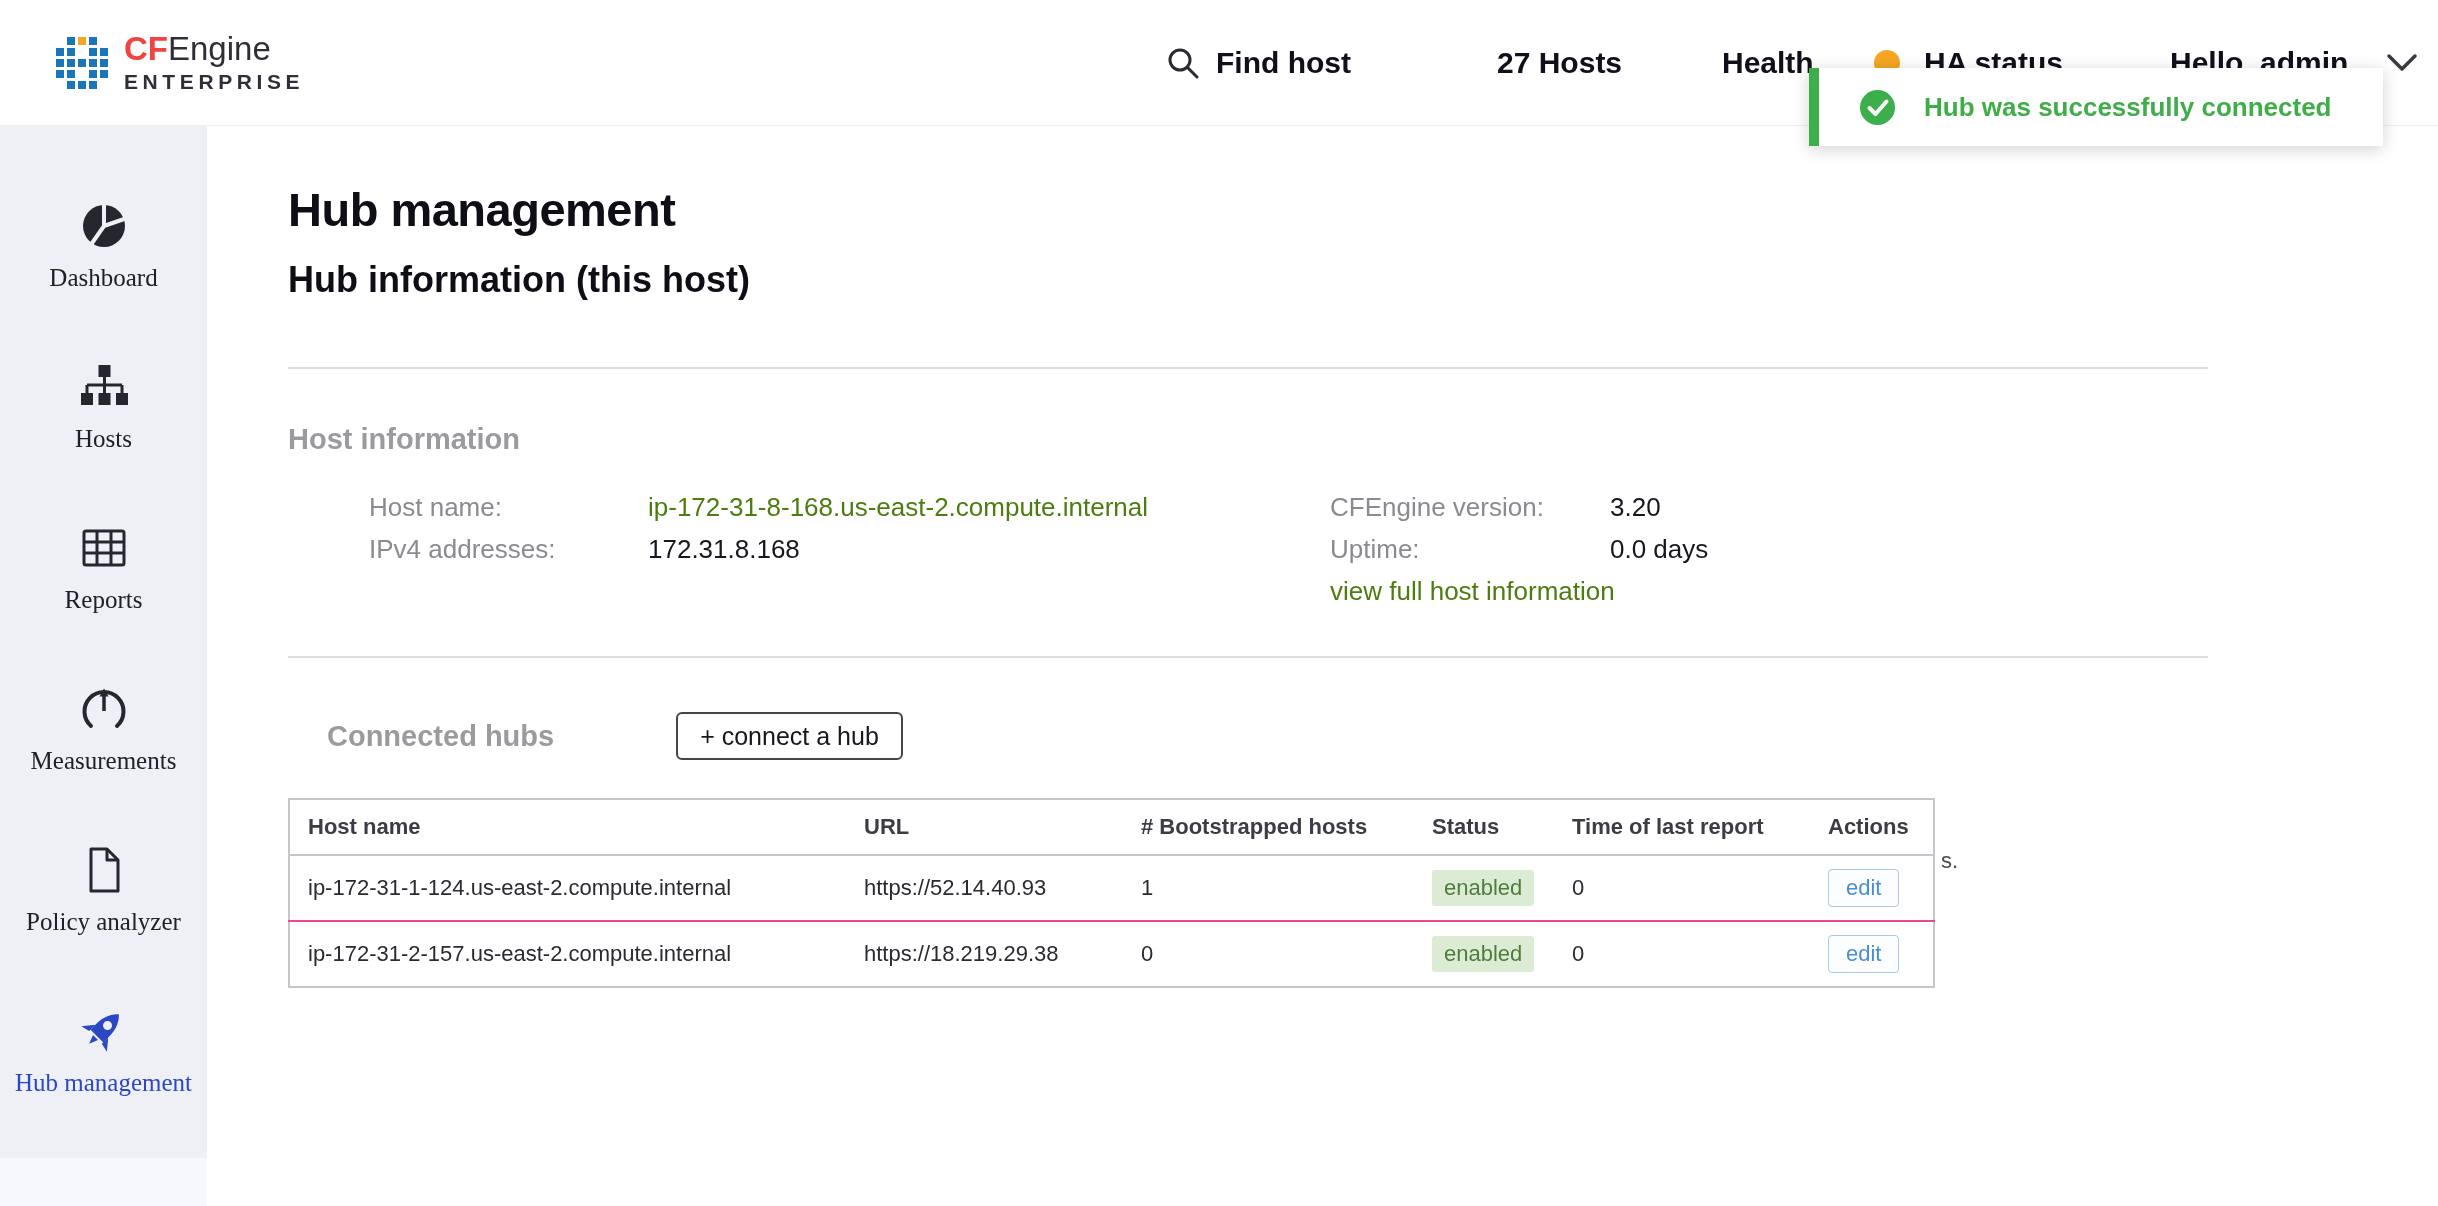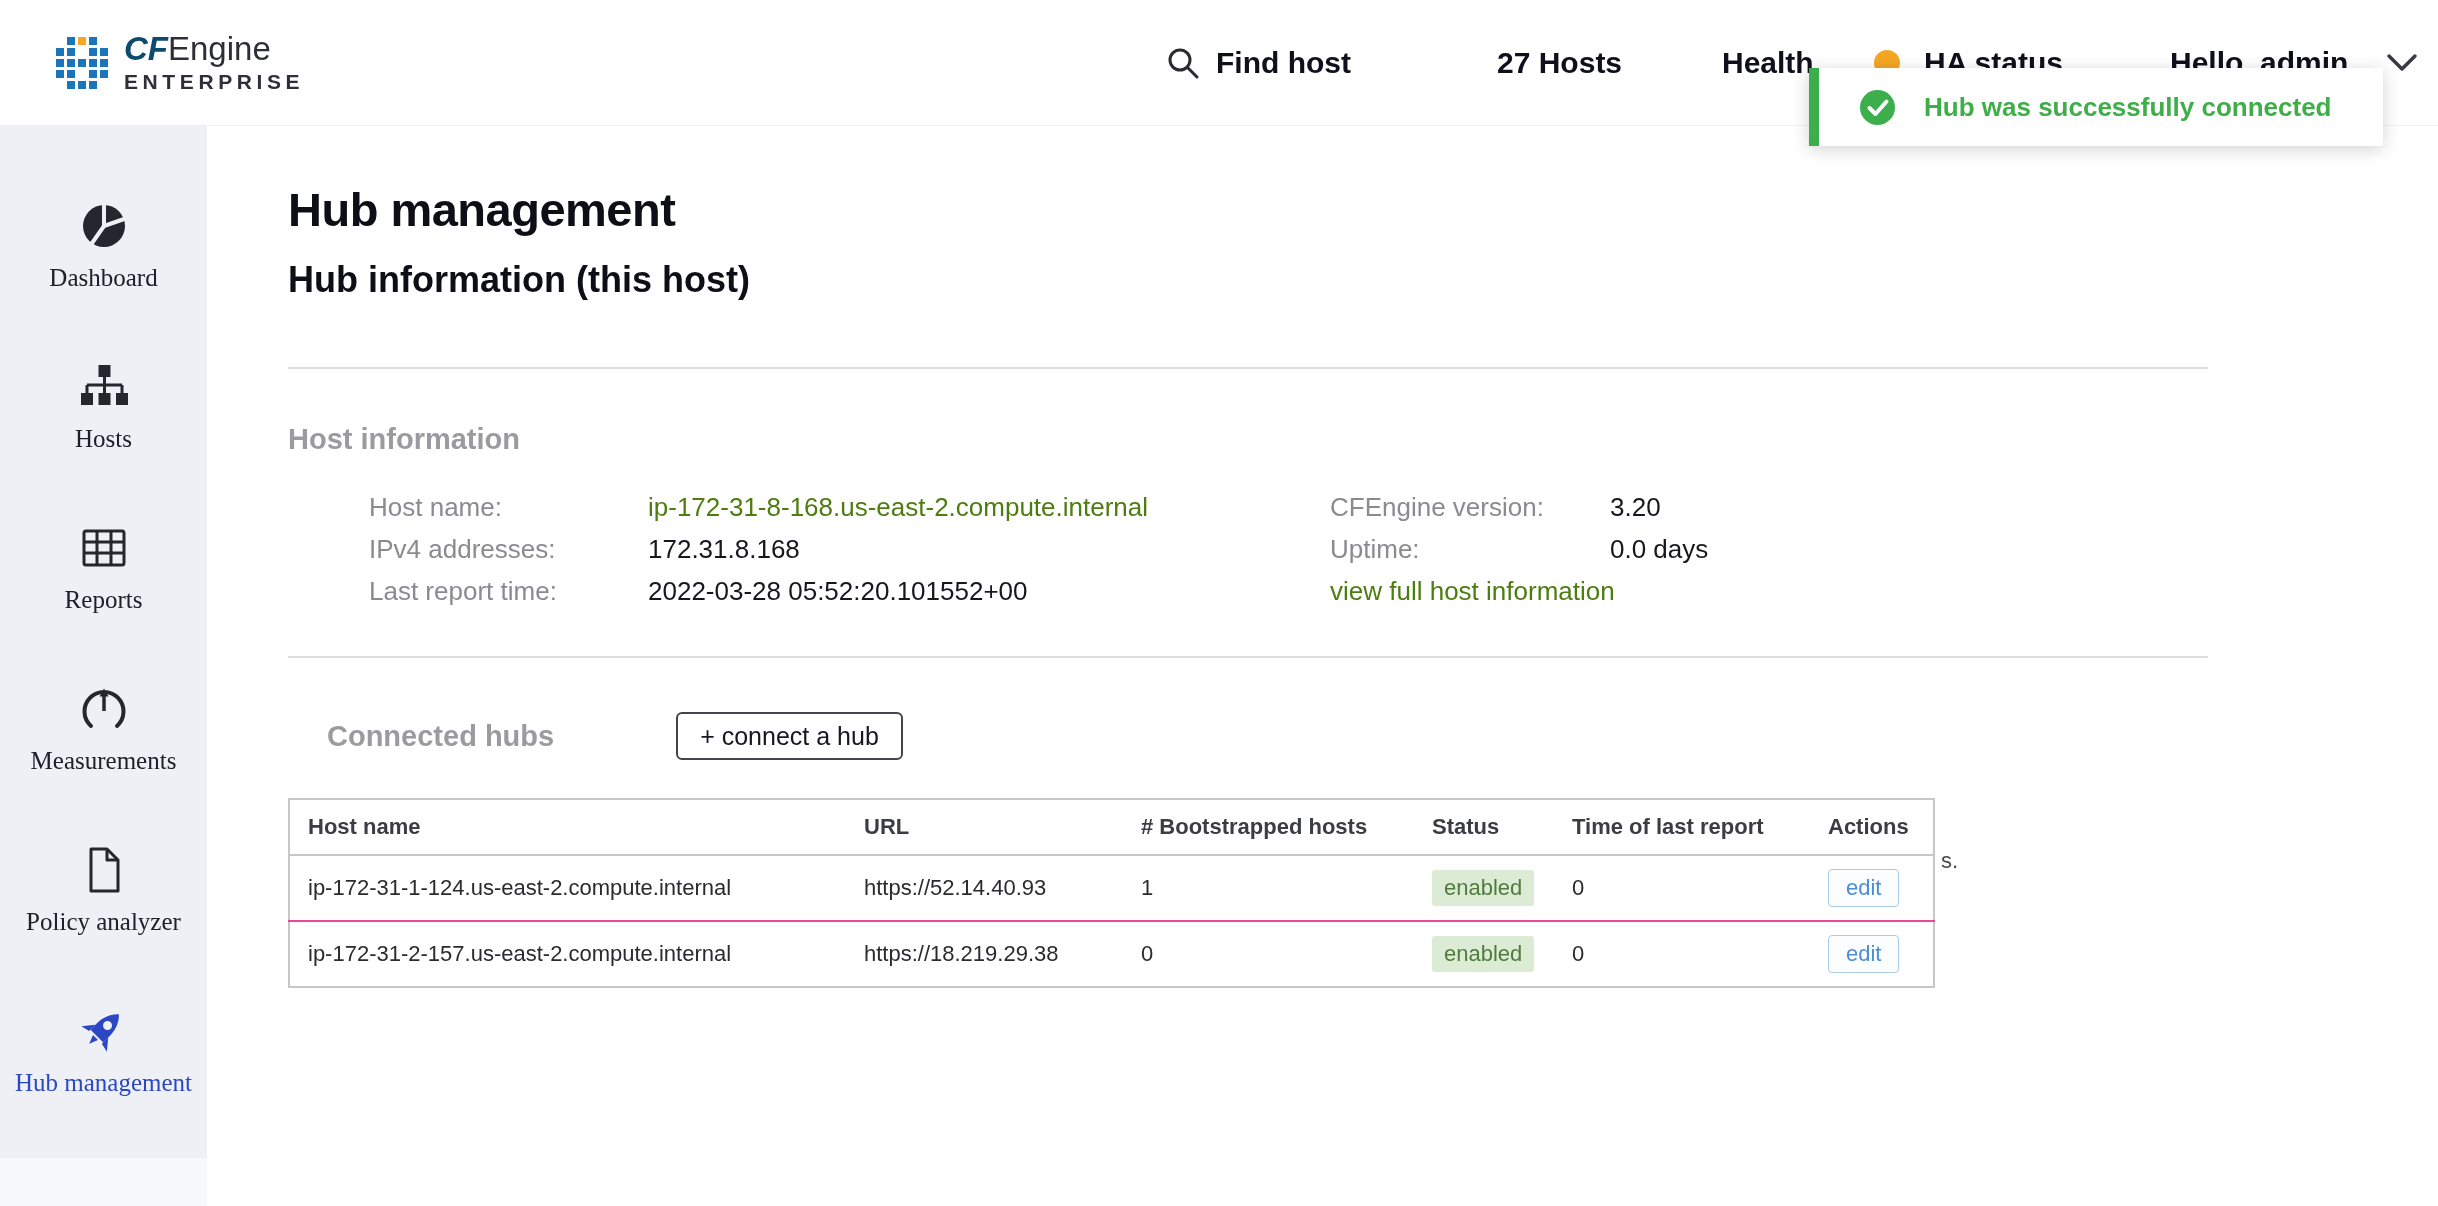--- a/index.html
+++ b/index.html
@@ -6,21 +6,21 @@
   html,body { background:#fff; }
   body { font-family:"Liberation Sans","DejaVu Sans",sans-serif; color:#1a1a22; }
   .screen { position:relative; width:2438px; height:1206px; overflow:hidden; background:#fff; }
 
   
   .topbar { position:absolute; top:0; left:0; right:0; height:126px; background:#fff;
             border-bottom:1px solid #f0f0f2; z-index:10; }
   .logo { position:absolute; left:56px; top:50%; transform:translateY(-50%);
           display:flex; align-items:center; gap:16px; cursor:pointer; }
   .logo-line1 { font-size:33px; line-height:34px; }
-  .logo-cf { color:#0c4a6e; font-weight:700;font-style:italic; }
+  .logo-cf { color:#ef4444; font-weight:700; }
   .logo-engine { color:#2e2e38; font-weight:500; }
   .logo-sub { font-size:21px; letter-spacing:4.6px; font-weight:700; color:#2f2f3a; margin-top:4px; }
 
   .tb-abs { position:absolute; top:50%; transform:translateY(-50%); display:flex;
             align-items:center; white-space:nowrap; cursor:pointer; }
   .tb-label { font-size:30px; font-weight:600; color:#10101c; }
   .search-group { left:1166px; gap:16px; }
   .nav-hosts { left:1497px; }
   .nav-health { left:1722px; }
   .nav-ha { left:1874px; gap:24px; }
@@ -226,24 +226,20 @@
 
       <div class="info-grid">
         <div class="info-col-left">
           <div class="info-row">
             <span class="info-label">Host name:</span>
             <a class="link info-value">ip-172-31-8-168.us-east-2.compute.internal</a>
           </div>
           <div class="info-row">
             <span class="info-label">IPv4 addresses:</span>
             <span class="info-value">172.31.8.168</span>
-          </div>
-          <div class="info-row">
-            <span class="info-label">Last report time:</span>
-            <span class="info-value">2022-03-28 05:52:20.101552+00</span>
           </div>
         </div>
         <div class="info-col-right">
           <div class="info-row">
             <span class="info-label">CFEngine version:</span>
             <span class="info-value">3.20</span>
           </div>
           <div class="info-row">
             <span class="info-label">Uptime:</span>
             <span class="info-value">0.0 days</span>

